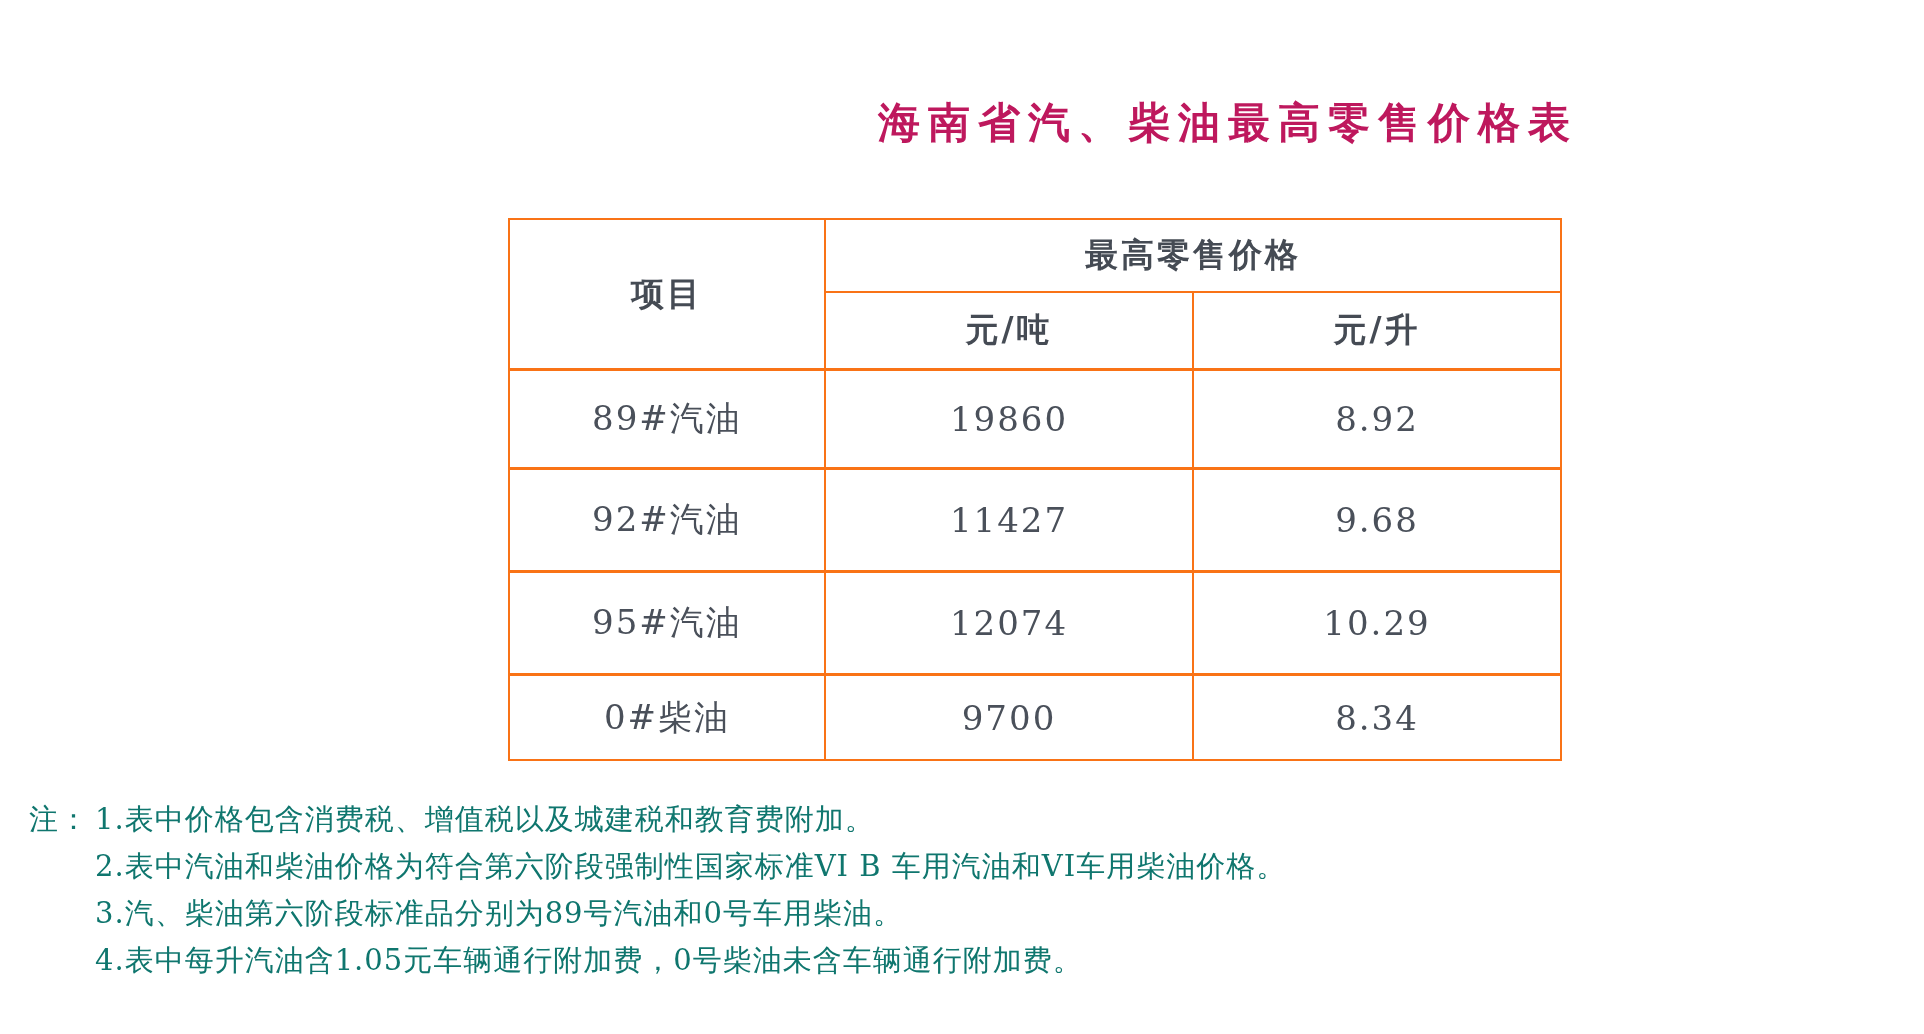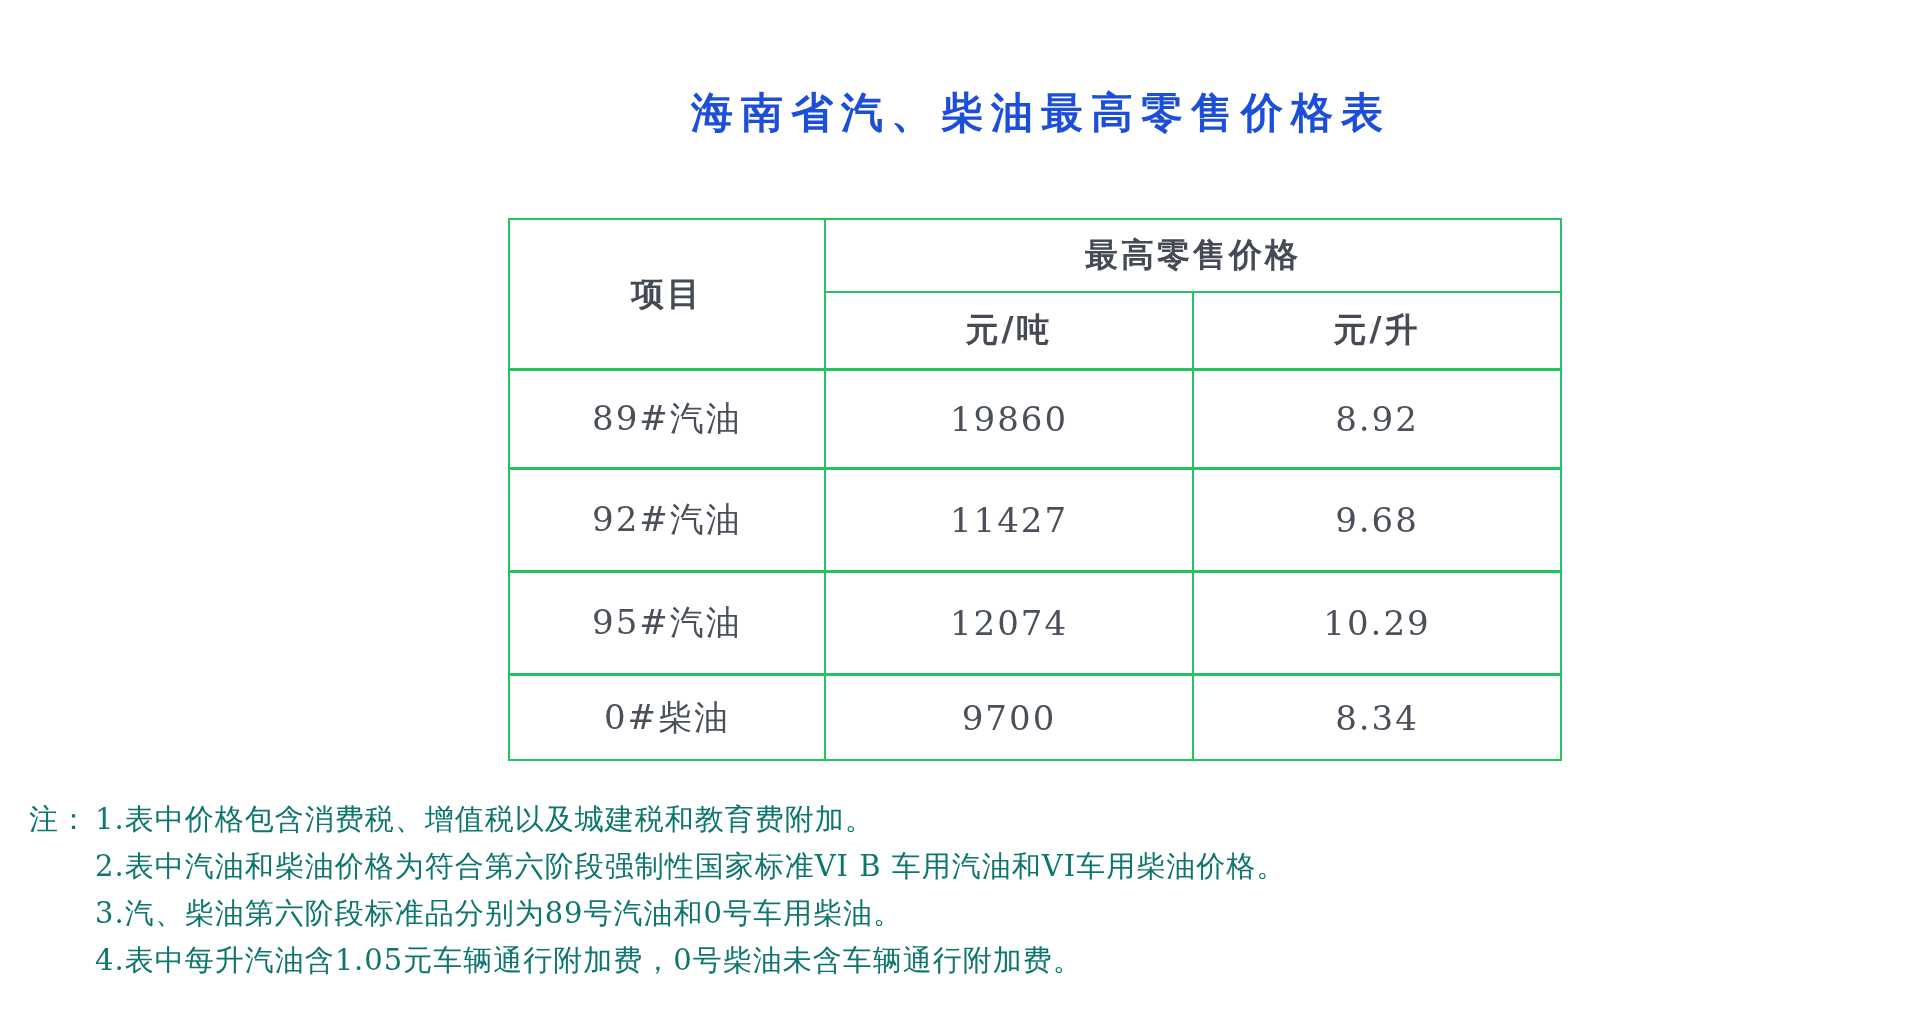--- a/index.html
+++ b/index.html
@@ -10,38 +10,38 @@
     background: #ffffff;
     font-family: "DejaVu Serif", "Liberation Serif", serif;
     color: #474d56;
     overflow: hidden;
   }
   .doc-title {
     position: absolute;
     left: 508px;
     top: 84px;
     width: 1054px;
-    margin: 6px;
-    text-align: center;
+    margin: 16px;
+    text-align: right;
     font-size: 42px;
     line-height: 46px;
     font-weight: bold;
     letter-spacing: 8px;
-    color: #1d4ed8;
+    color: #be185d;
     white-space: nowrap;
   }
   table.price-table {
     position: absolute;
     left: 508px;
     top: 218px;
     border-collapse: collapse;
     table-layout: fixed;
   }
   .price-table th, .price-table td {
-    border: 2px solid #22c55e;
+    border: 2px solid #f97316;
     text-align: center;
     vertical-align: middle;
     padding: 0;
     background: #ffffff;
   }
   .price-table thead th {
     font-weight: bold;
     font-size: 33px;
     letter-spacing: 3px;
     color: #454b54;

